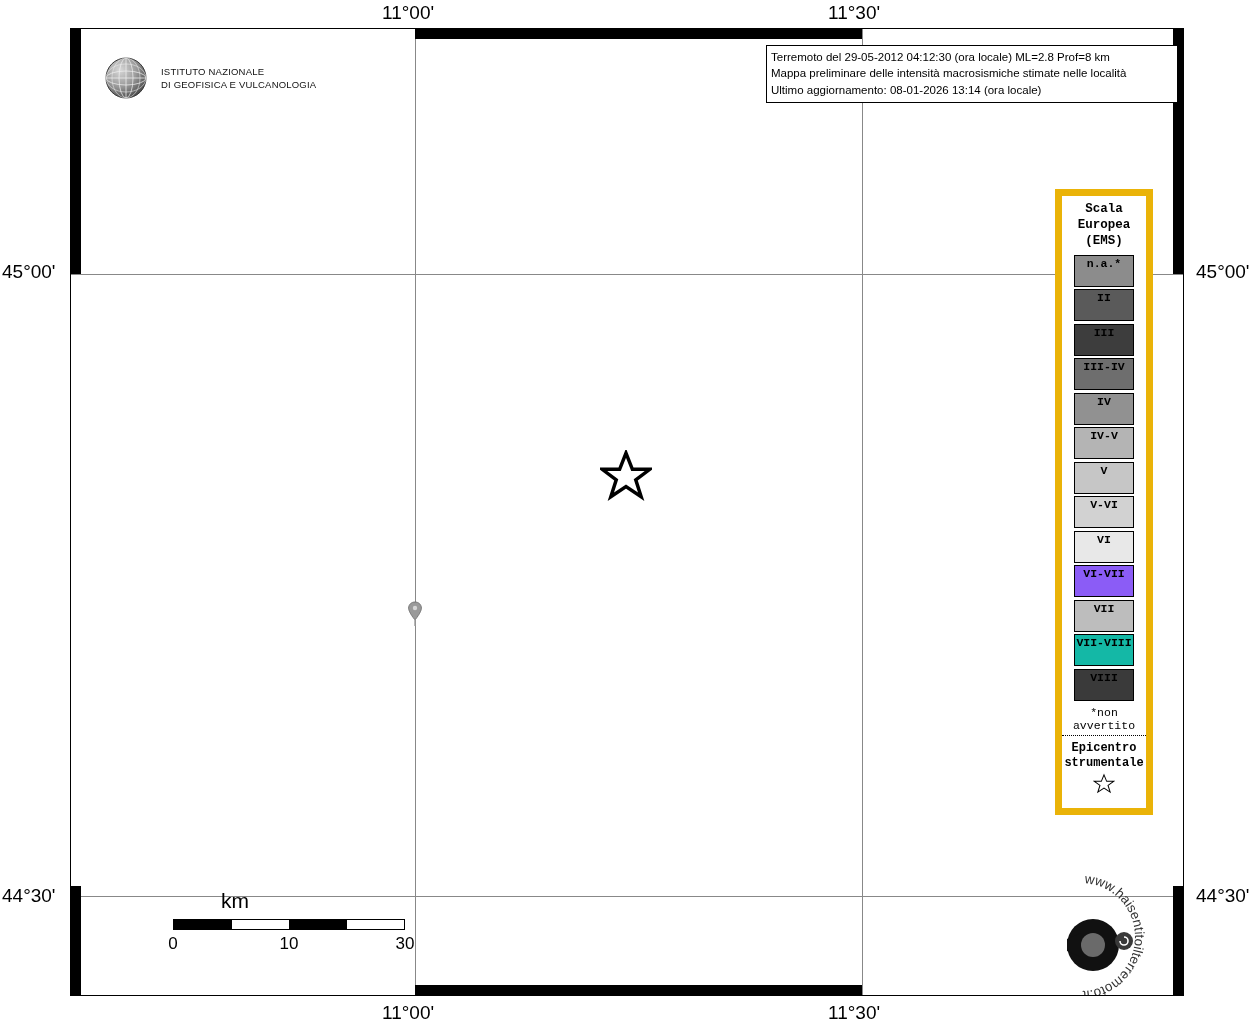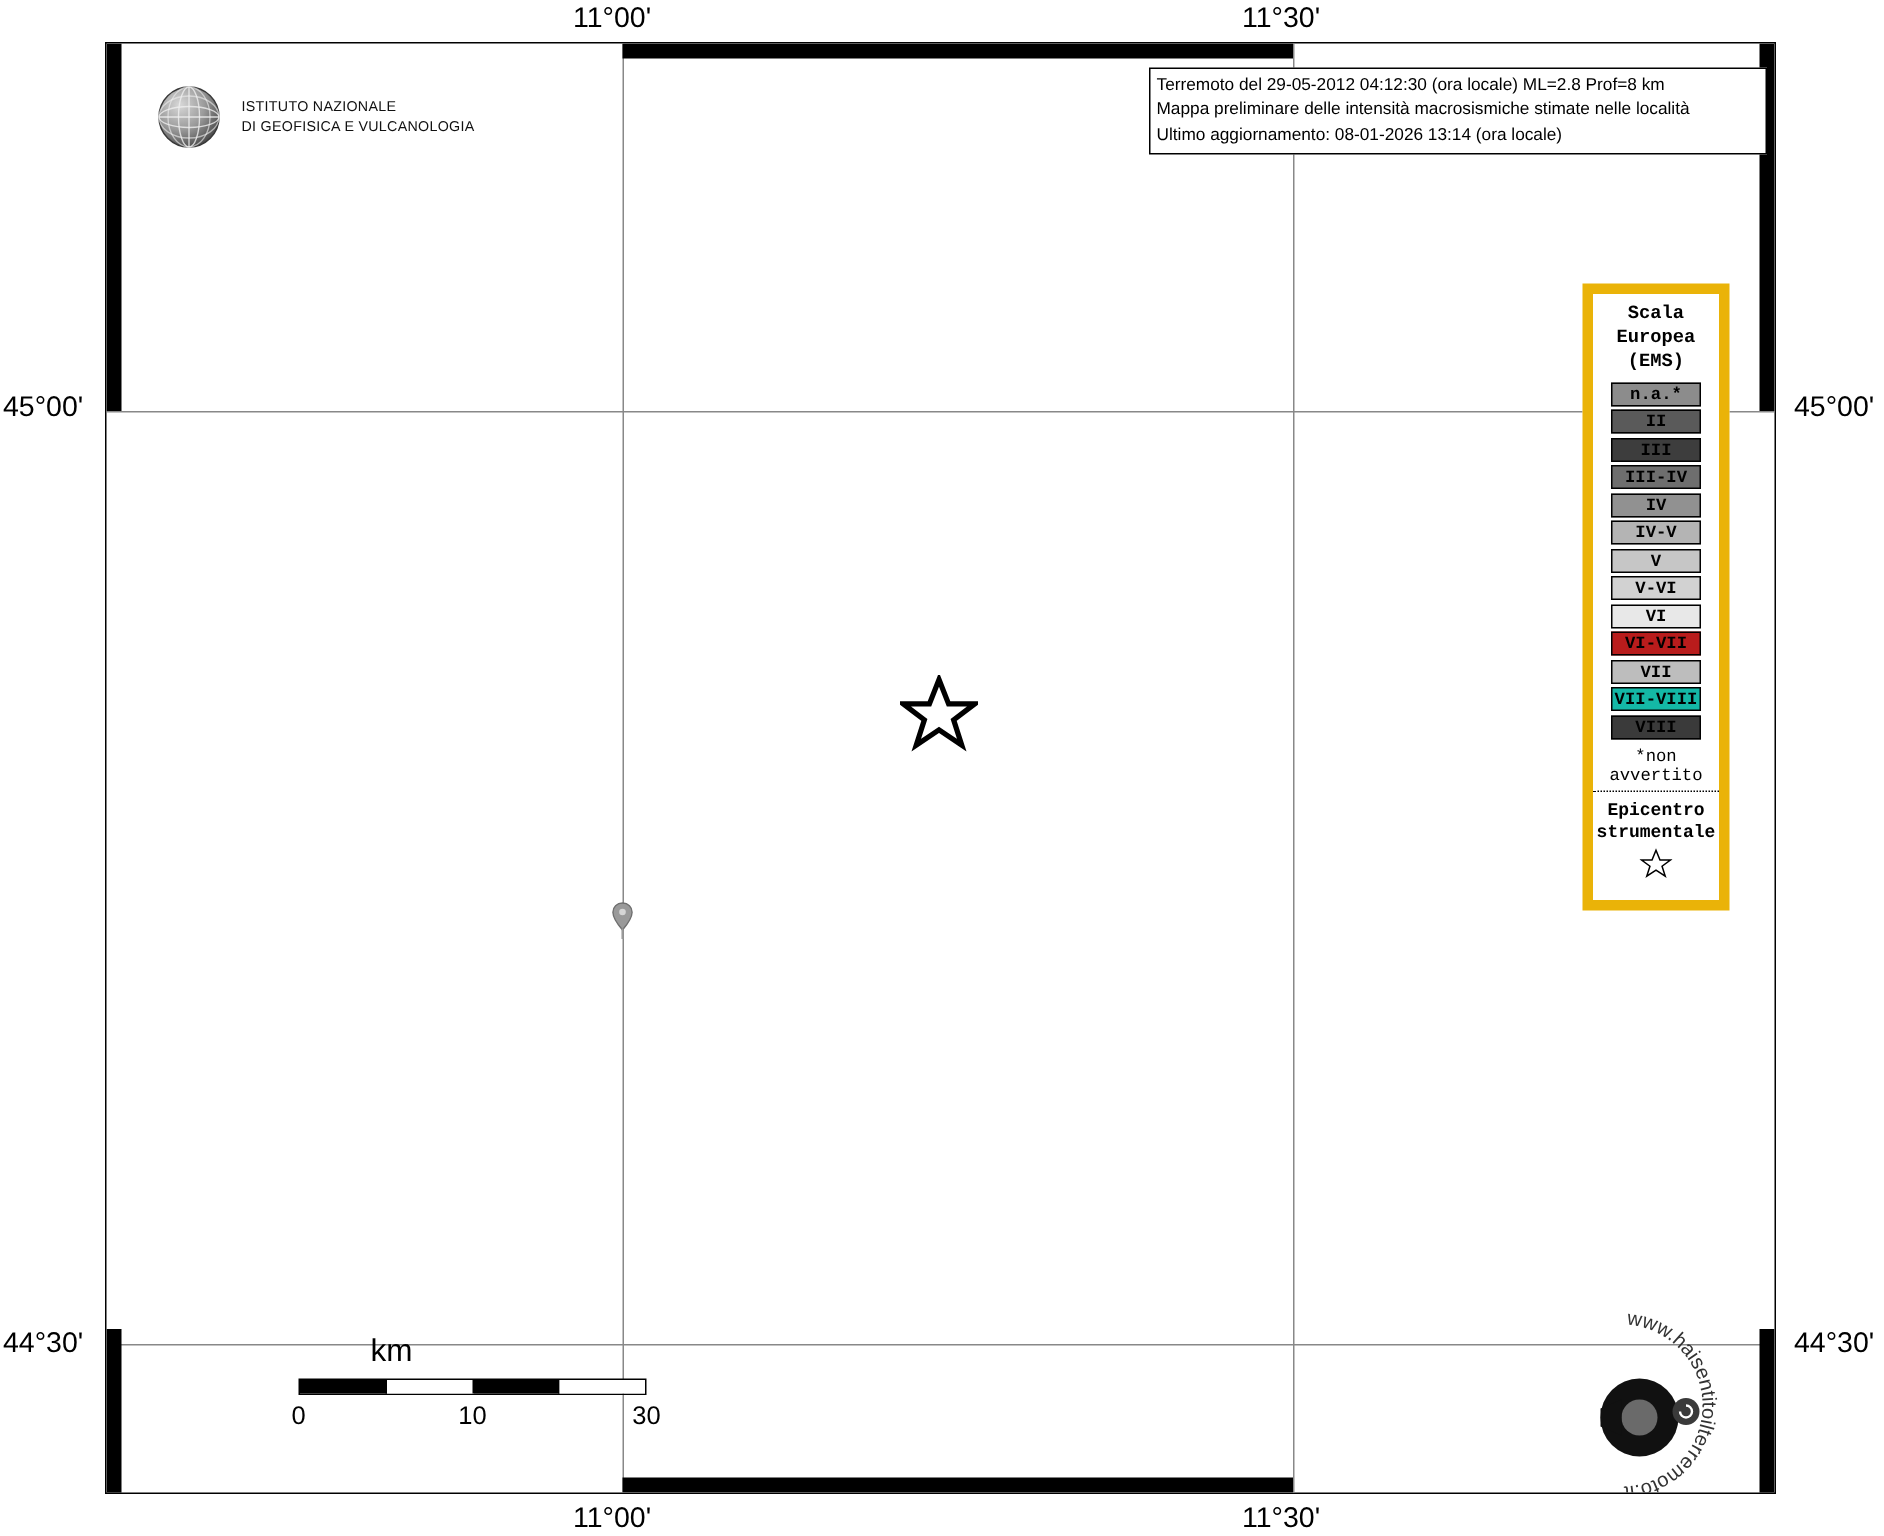--- a/index.html
+++ b/index.html
@@ -113,21 +113,21 @@
     font-family: Liberation Mono, monospace;
   }
   #legend .legend-title {
     font-size: 12.5px;
     font-weight: bold;
     line-height: 1.27;
     margin-bottom: 5px;
   }
   .legend-swatch {
     width: 60px;
-    height: 16px;
+    height: 32px;
     margin: 0 auto 2.5px auto;
     border: 1px solid #000;
     box-sizing: border-box;
     font-size: 11.5px;
     font-weight: bold;
     line-height: 15px;
     color: #000;
     text-align: center;
   }
   #legend .footnote {
@@ -154,21 +154,21 @@
   
   #marker-1 {
     position: absolute;
     left: 336px;
     top: 572px;
   }
 
   
   #scalebar {
     position: absolute;
-    left: 68px;
+    left: 42px;
     top: 860px;
     width: 300px;
   }
   #scalebar .km-label {
     font-size: 21px;
     text-align: center;
     width: 232px;
     margin-left: 6px;
   }
   #scalebar .bar {
@@ -274,21 +274,21 @@
       <div id="legend-items">
           <div class="legend-swatch" style="background: rgb(140, 140, 140);">n.a.*</div>
           <div class="legend-swatch" style="background: rgb(90, 90, 90);">II</div>
           <div class="legend-swatch" style="background: rgb(61, 61, 61);">III</div>
           <div class="legend-swatch" style="background: rgb(110, 110, 110);">III-IV</div>
           <div class="legend-swatch" style="background: rgb(145, 145, 145);">IV</div>
           <div class="legend-swatch" style="background: rgb(180, 180, 180);">IV-V</div>
           <div class="legend-swatch" style="background: rgb(198, 198, 198);">V</div>
           <div class="legend-swatch" style="background: rgb(210, 210, 210);">V-VI</div>
           <div class="legend-swatch" style="background: rgb(232, 232, 232);">VI</div>
-          <div class="legend-swatch" style="background: #b91c1c;">VI-VII</div>
+          <div class="legend-swatch" style="background: #8b5cf6;">VI-VII</div>
           <div class="legend-swatch" style="background: rgb(189, 189, 189);">VII</div>
           <div class="legend-swatch" style="background: #14b8a6;">VII-VIII</div>
           <div class="legend-swatch" style="background: rgb(58, 58, 58);">VIII</div>
         </div>
       <div class="footnote">*non avvertito</div>
       <div class="epi-title">
         <div>Epicentro</div>
         <div>strumentale</div>
       </div>
       <div class="epi-star">

